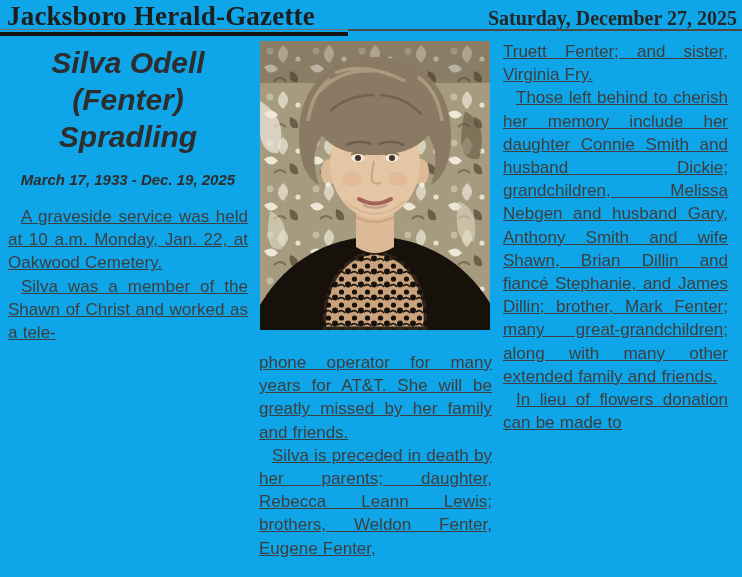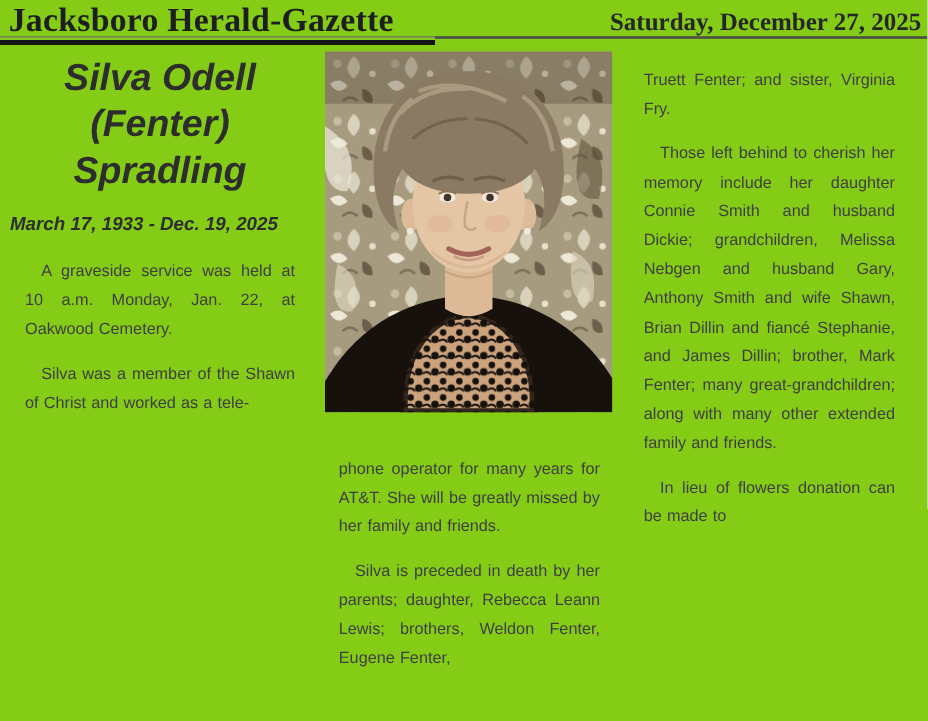--- a/index.html
+++ b/index.html
@@ -1,18 +1,18 @@
 <!DOCTYPE html>
 <html><head>
 <meta charset="utf-8">
 <style>
   html,body{margin:0;padding:0;background:#e9e9e9;}
   .page{
     position:relative;width:742px;height:577px;margin:0 auto;
-    background:#84cc16;overflow:hidden;
+    background:#0ea5e9;overflow:hidden;
     font-family:"Liberation Sans",sans-serif;
   }
   
   .paper-name{
     position:absolute;left:7px;top:1px;
     font-family:"Liberation Serif",serif;font-weight:bold;
     font-size:27px;color:#1e1e1e;letter-spacing:.2px;white-space:nowrap;
   }
   .issue-date{
     position:absolute;right:5px;top:7px;
@@ -27,28 +27,29 @@
   .col1{left:8px;width:240px;}
   .col2{left:259px;width:233px;}
   .col3{left:503px;width:225px;}
   .obit-title{
     margin:4px 0 0 0;text-align:center;
     font-style:italic;font-weight:bold;
     font-size:30px;line-height:37px;color:#2d2d2d;
   }
   .tl{display:block;}
   .obit-dates{
-    font-style:italic;font-weight:bold;
+    text-align:center;font-style:italic;font-weight:bold;
     font-size:15px;color:#2d2d2d;margin-top:16px;margin-bottom:17px;
     white-space:nowrap;
   }
   .bp{
-    margin:12px;text-align:justify;
-    font-size:13px;line-height:23.2px;color:#3e3e3e;
+    margin:0;text-align:justify;
+    font-size:17px;line-height:23.2px;color:#3e3e3e;
     word-spacing:.5px;
+    text-decoration:underline;
   }
   .indent{text-indent:13px;}
   
   .photo{margin:1px 0 0 1px;width:230px;height:289px;overflow:hidden;}
   .photo svg{display:block;}
   .photo-gap{height:21px;}
 </style>
 </head>
 <body>
 

